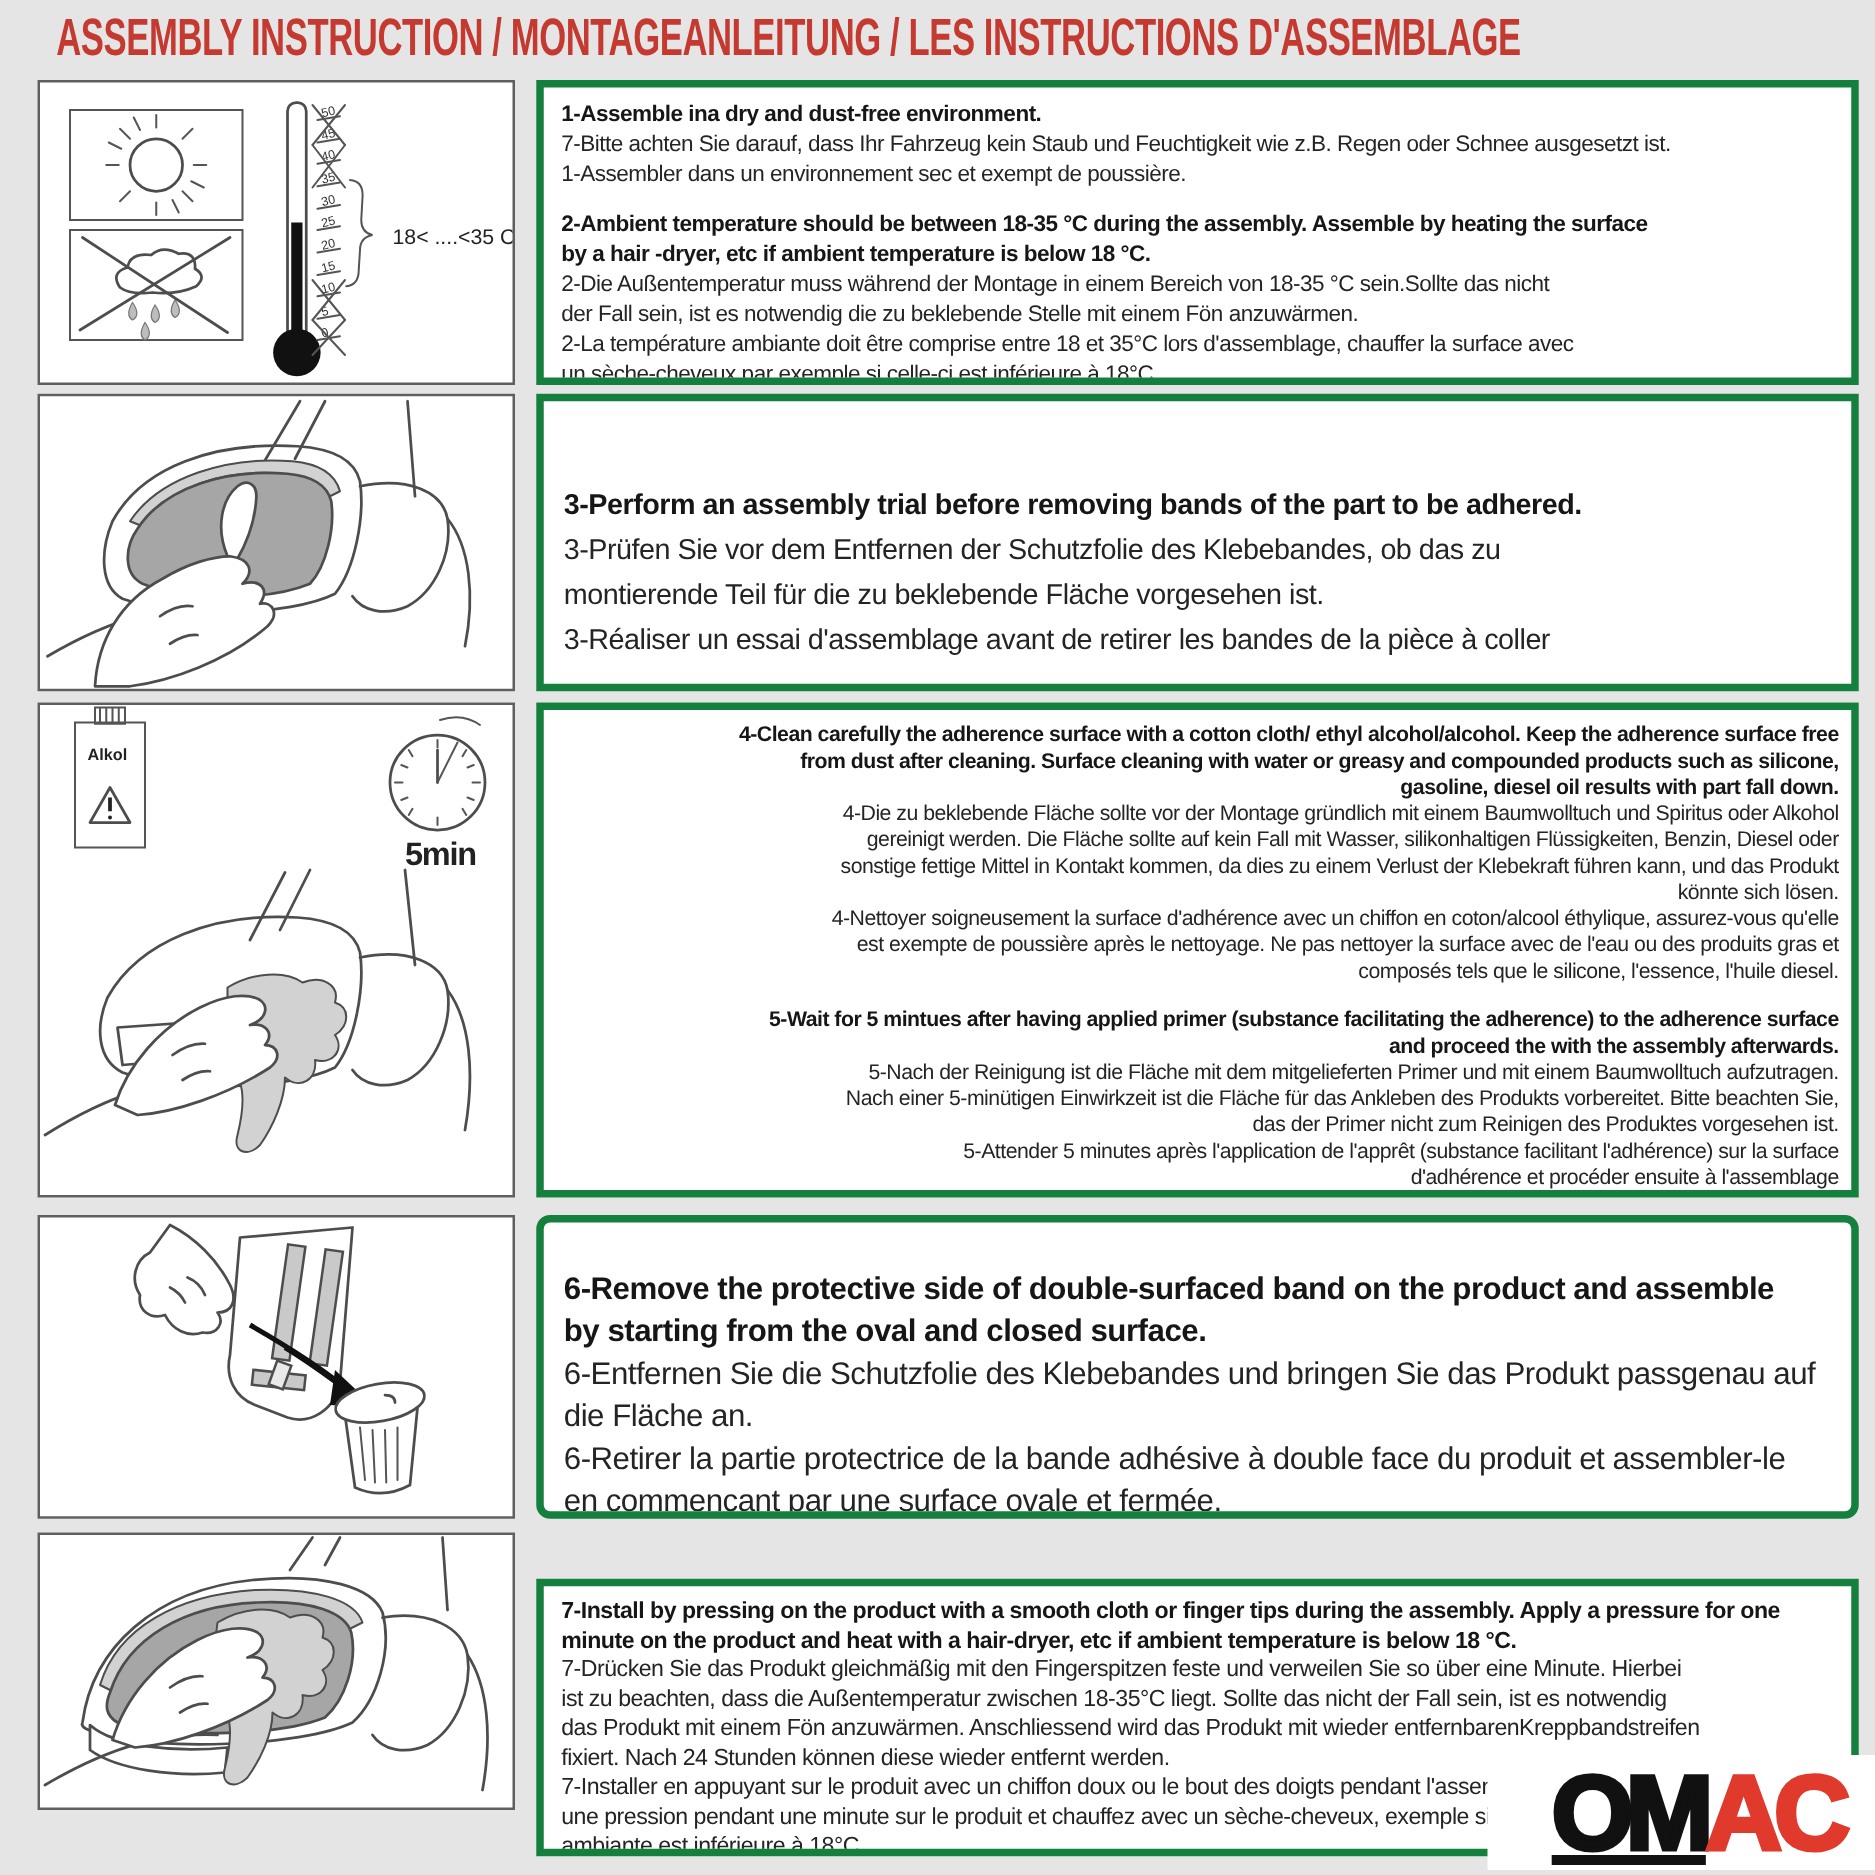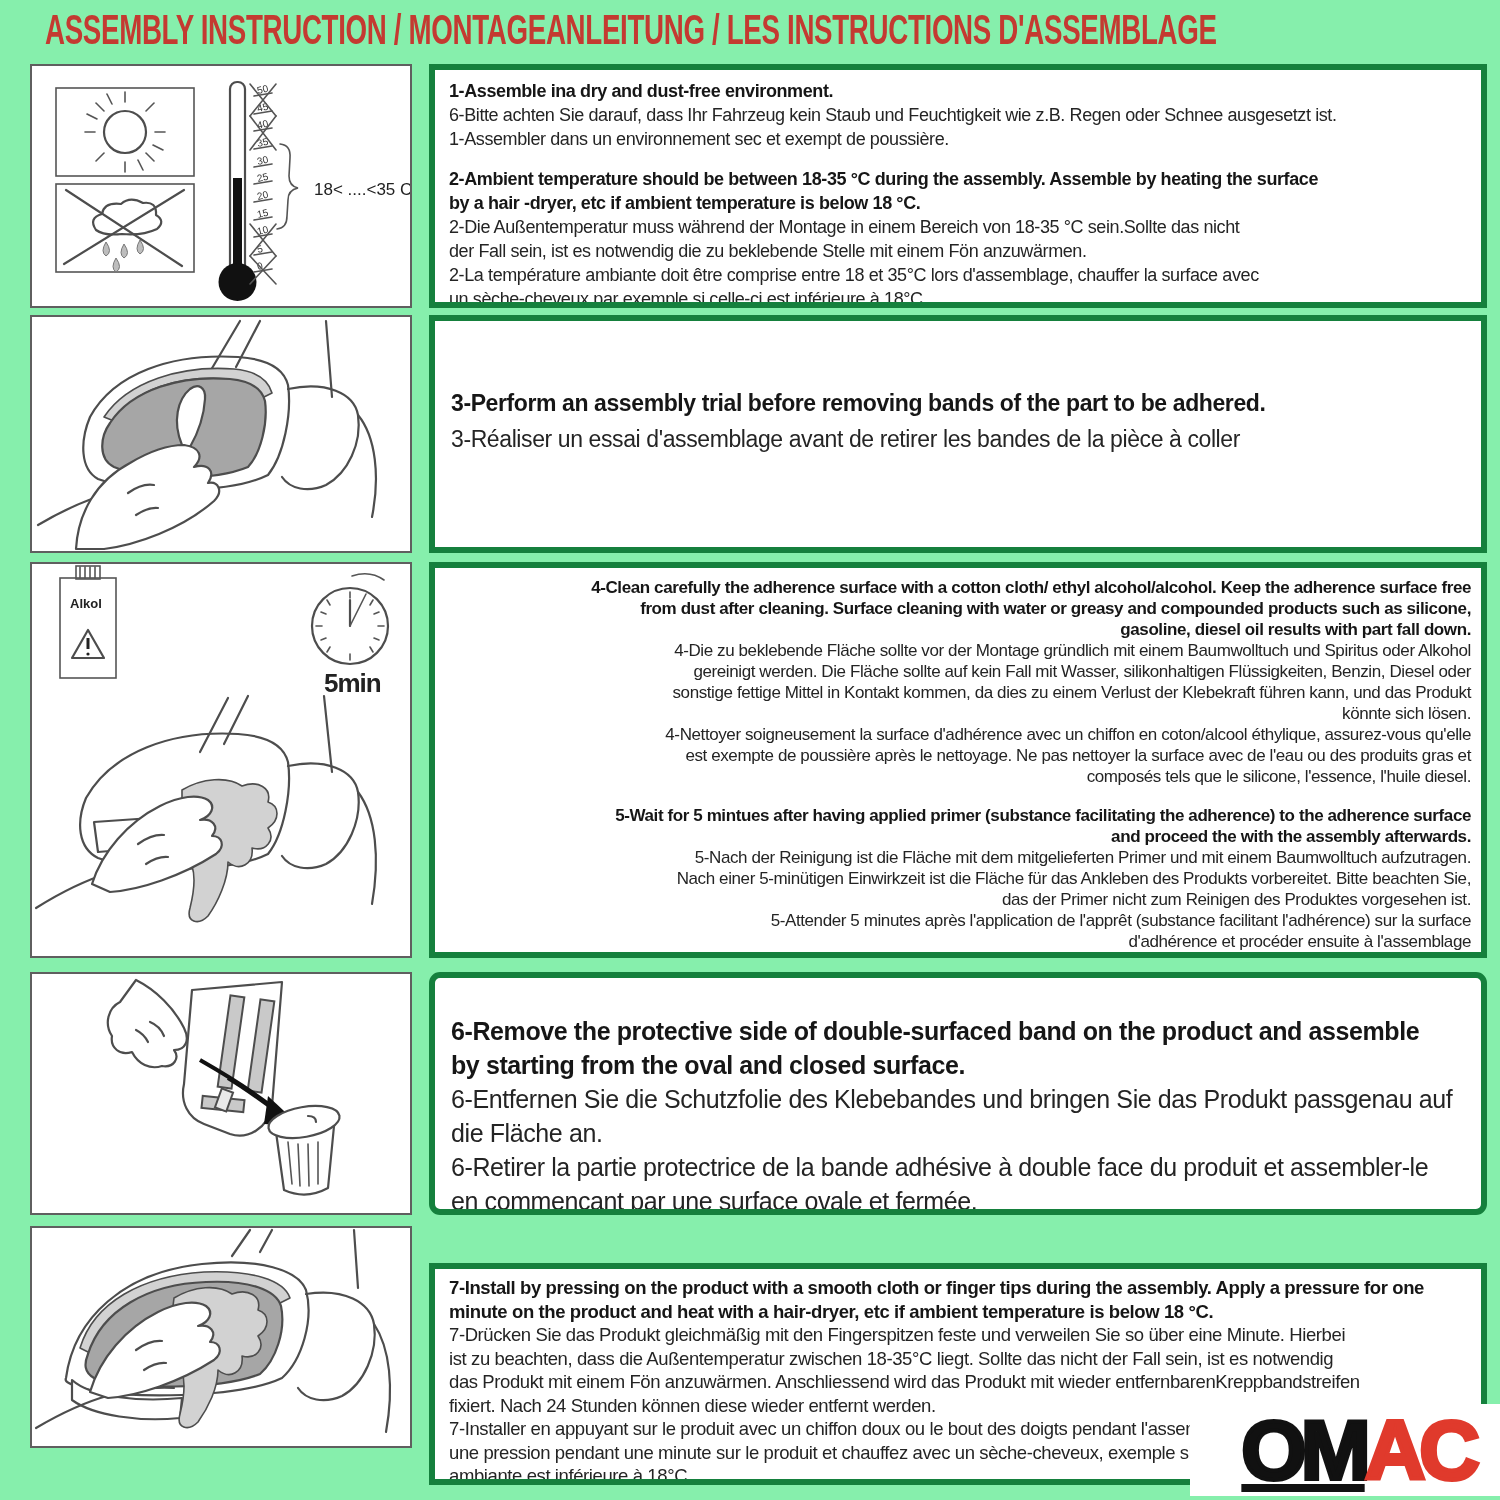--- a/index.html
+++ b/index.html
@@ -1,16 +1,16 @@
 <!DOCTYPE html>
 <html><head>
 <meta charset="utf-8">
 <style>
   html,body{margin:0;padding:0;background:#ffffff;}
-  .page{position:relative;width:1500px;height:1500px;background:#86efac;overflow:hidden;
+  .page{position:relative;width:1500px;height:1500px;background:#e5e5e5;overflow:hidden;
         font-family:"Liberation Sans",sans-serif;color:#1c1c1c;}
 
   
   .title{position:absolute;left:45px;top:6px;width:2260px;
          font-size:42px;font-weight:bold;letter-spacing:-0.5px;color:#c43a31;
          transform:scaleX(0.66);transform-origin:left top;white-space:nowrap;}
 
   
   .row{position:absolute;left:0;width:1500px;}
   .illus-box{position:absolute;left:30px;width:382px;border:2px solid #5f5f5f;background:#fff;box-sizing:border-box;}
@@ -131,21 +131,21 @@
             </g>
           </g>
 
           <path class="lnthin" d="M248 78 Q259 79 258 92 L257 110 Q257 120 266 122 Q256 124 256 134 L255 150 Q255 162 245 163"></path>
           <text class="svgtxt" x="282" y="129" font-size="17">18&lt; ....&lt;35 C</text>
         </g>
       </svg>
     </div>
     <div class="text-box" style="top:0;height:244px;">
       <p class="para b">1-Assemble ina dry and dust-free environment.</p>
-      <p class="para">6-Bitte achten Sie darauf, dass Ihr Fahrzeug kein Staub und Feuchtigkeit wie z.B. Regen oder Schnee ausgesetzt ist.</p>
+      <p class="para">7-Bitte achten Sie darauf, dass Ihr Fahrzeug kein Staub und Feuchtigkeit wie z.B. Regen oder Schnee ausgesetzt ist.</p>
       <p class="para gap-after">1-Assembler dans un environnement sec et exempt de poussière.</p>
       <p class="para b">2-Ambient temperature should be between 18-35 °C  during the assembly. Assemble by heating the surface
 by a hair -dryer, etc if ambient temperature is below 18 °C.</p>
       <p class="para">2-Die Außentemperatur muss während der Montage in einem Bereich von 18-35 °C  sein.Sollte das nicht
 der Fall sein, ist es notwendig die zu beklebende Stelle mit einem Fön anzuwärmen.</p>
       <p class="para">2-La température ambiante doit être comprise entre 18 et 35°C lors d'assemblage, chauffer la surface avec
 un sèche-cheveux par exemple si celle-ci est inférieure à 18°C.</p>
     </div>
   </div>
 
@@ -171,20 +171,22 @@
         <g>
           <path class="whitefill" d="M150 128 C 140 104, 146 82, 158 72 C 166 66, 174 70, 173 82 C 172 98, 166 116, 158 130 Z"></path>
           <path class="whitefill" d="M44 232 C 46 196, 64 164, 98 146 C 118 134, 138 128, 152 128 C 168 130, 172 140, 162 150 C 176 146, 184 154, 176 166 C 186 164, 192 174, 182 184 C 150 212, 104 228, 72 232 Z"></path>
           <path class="ln" d="M96 176 q14 -10 26 -8"></path>
           <path class="ln" d="M104 198 q12 -8 22 -7"></path>
         </g>
       </svg>
     </div>
     <div class="text-box" style="top:0;height:238px;">
       <p class="para b">3-Perform an assembly trial before removing bands of the part to be adhered.</p>
+      <p class="para">3-Prüfen Sie vor dem Entfernen der Schutzfolie des Klebebandes, ob das zu
+montierende Teil für die zu beklebende Fläche vorgesehen ist.</p>
       <p class="para">3-Réaliser un essai d'assemblage avant de retirer les bandes de la pièce à coller</p>
     </div>
   </div>
 
   <div class="row r3" style="top:562px;height:396px;">
     <div class="illus-box" style="top:0;height:396px;">
       <svg width="378" height="392" viewBox="0 0 378 392">
 
         <g>
           <rect x="28" y="14" width="56" height="100" class="lnthin" fill="#fff"></rect>

